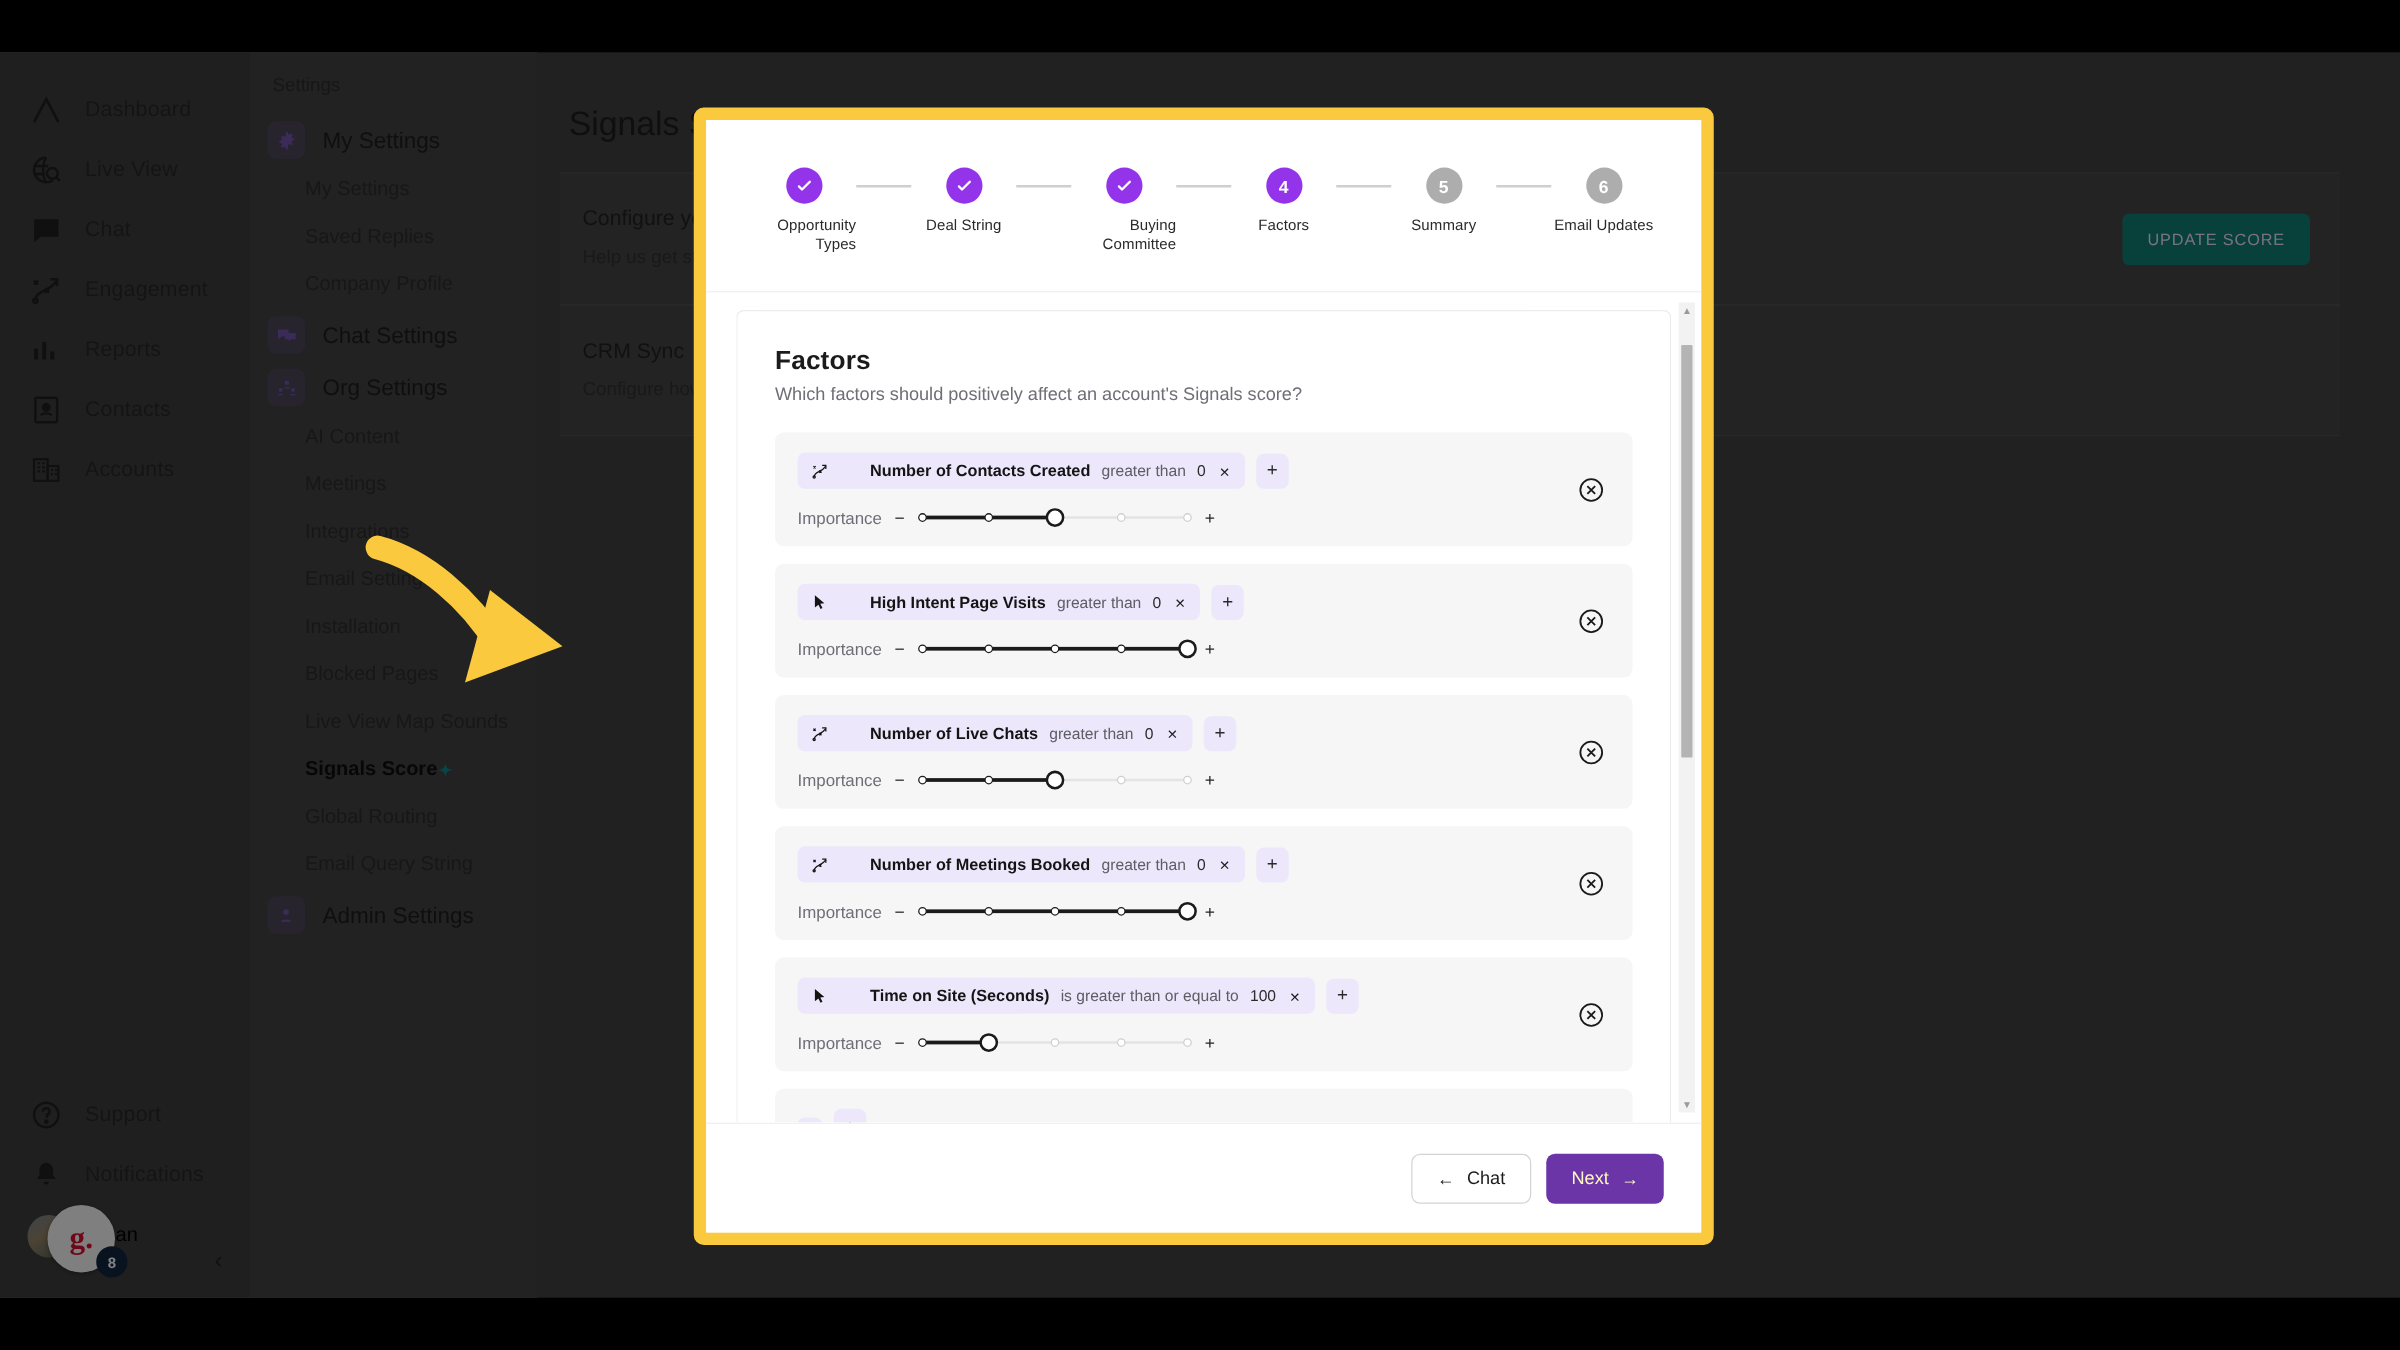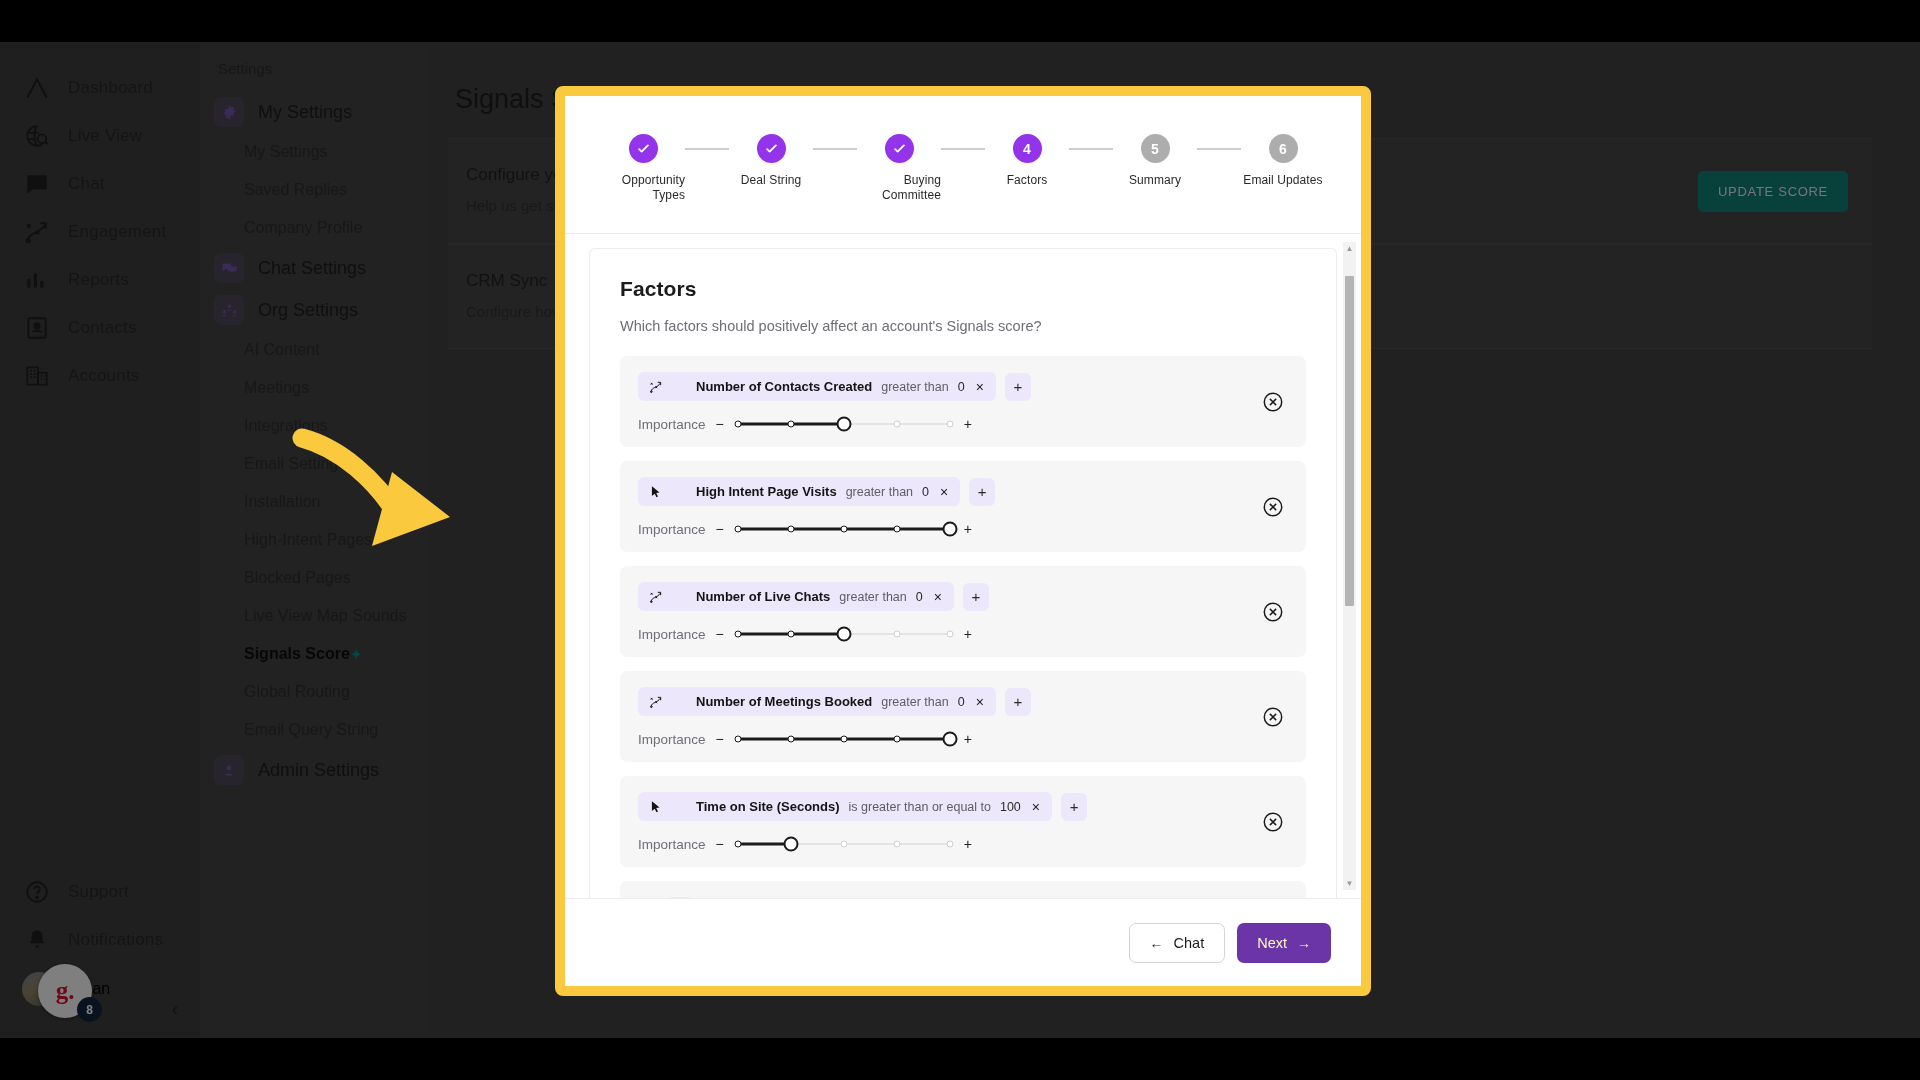--- a/index.html
+++ b/index.html
@@ -147,21 +147,21 @@
     background: #fff; padding: 22px 24px 0 24px;
   }
   .panel {
     position:absolute; left: 24px; top: 14px; right: 24px; bottom: 0;
     background:#fff; border: 1px solid #ececec; border-bottom: none;
     border-radius: 6px 6px 0 0;
     padding: 28px 30px 0 30px;
     overflow: hidden;
   }
   .panel-title { font-size: 21px; color: #1b1b1b; font-weight: 600; letter-spacing:.1px; }
-  .panel-sub { margin-top: 17px; font-size: 14.5px; color: #6e6e76; }
+  .panel-sub { margin-top: 7px; font-size: 14.5px; color: #6e6e76; }
 
   .factor-list { margin-top: 22px; }
   .factor-row {
     position: relative;
     background: #f6f6f7; border-radius: 7px;
     padding: 16px 18px 14px 18px;
     margin-bottom: 14px;
   }
   .chip-line { display:flex; align-items:center; gap: 9px; }
   .chip {
@@ -389,21 +389,20 @@
               <path d="M15.5 20c.8-1.8 6.2-1.8 7 0z"></path>
             </svg>
         </span>
         <span>Org Settings</span>
       </div>
       <div class="set-sub">AI Content</div>
       <div class="set-sub">Meetings</div>
       <div class="set-sub">Integrations</div>
       <div class="set-sub">Email Settings</div>
       <div class="set-sub">Installation</div>
-      <div class="set-sub">High-Intent Pages</div>
       <div class="set-sub">Blocked Pages</div>
       <div class="set-sub">Live View Map Sounds</div>
       <div class="set-sub active">
         <span>Signals Score</span>
           <span class="sparkle">✦</span>
       </div>
       <div class="set-sub">Global Routing</div>
       <div class="set-sub">Email Query String</div>
 
       <div class="set-group">

